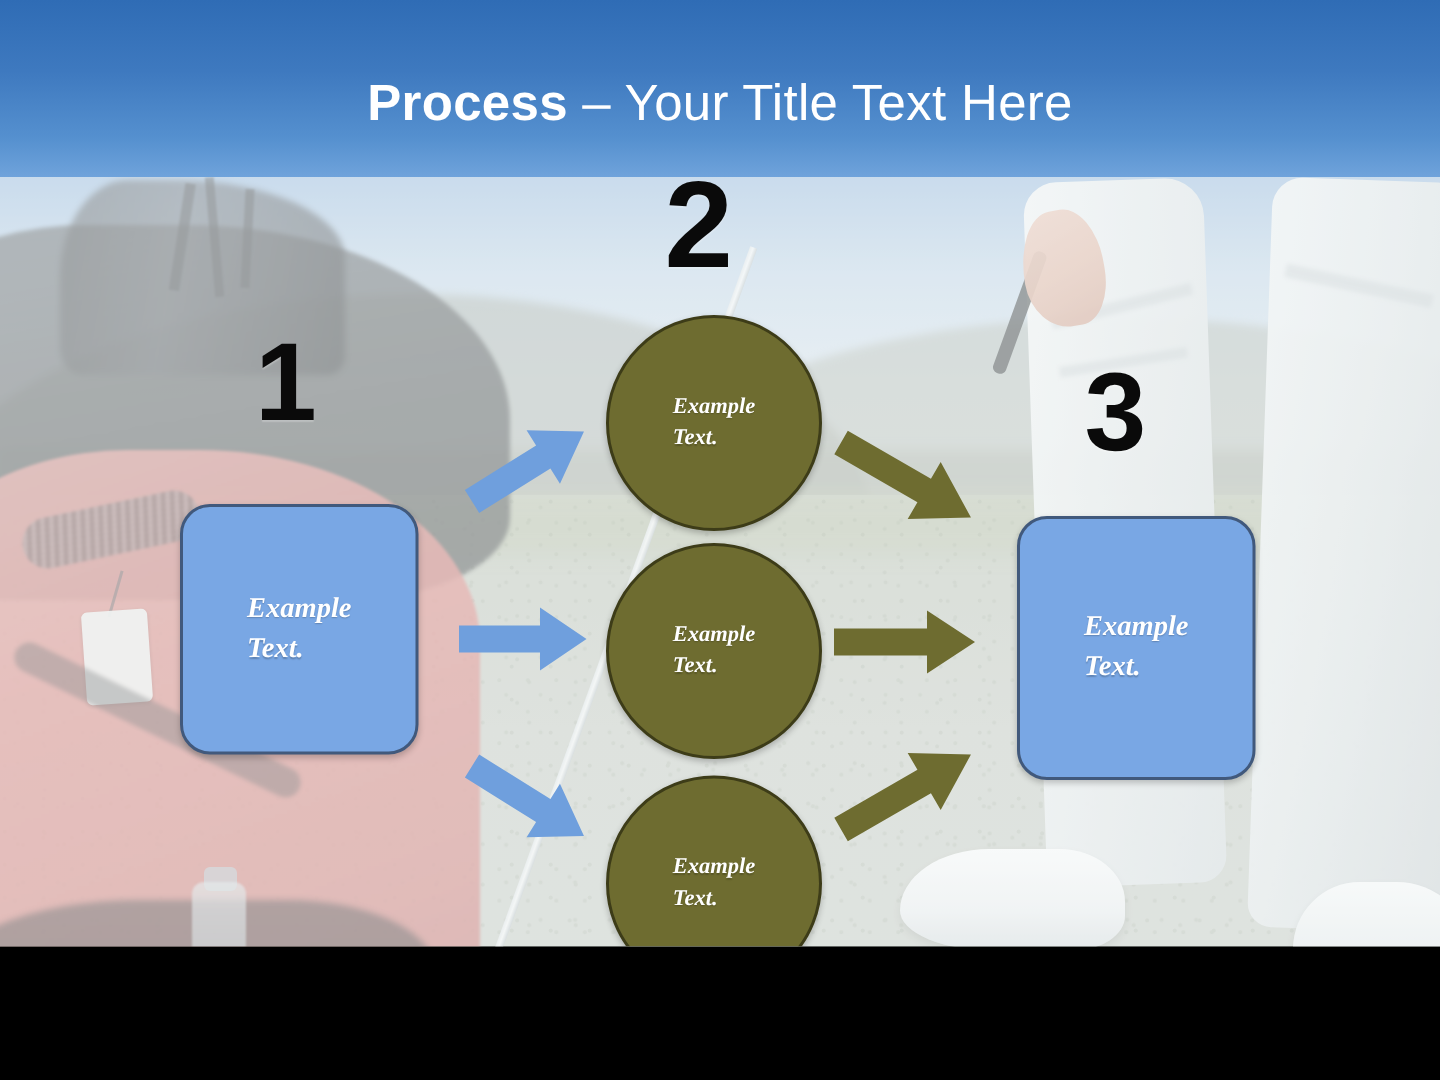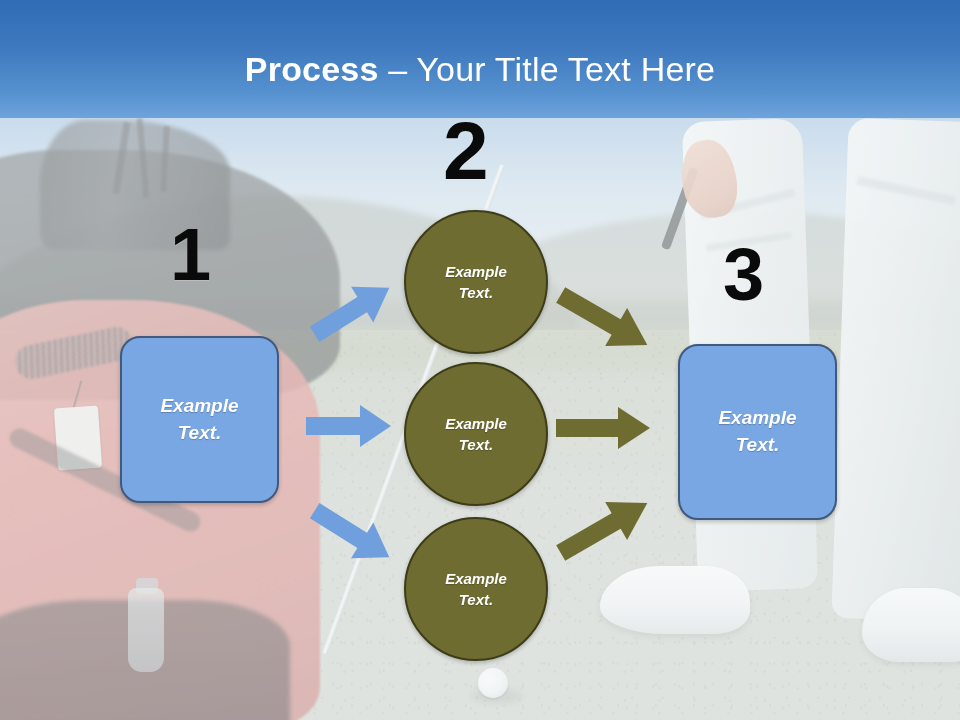--- a/index.html
+++ b/index.html
@@ -1,18 +1,18 @@
 <!DOCTYPE html>
 <html><head>
 <meta charset="utf-8">
 <style>
   html,body{margin:0;padding:0;background:#000;}
   .slide{
     position:relative;
-    width:960px;height:720px;
+    width:960px;height:631px;
     overflow:hidden;
     font-family:"Liberation Sans", sans-serif;
     background:#cfd6d2;
   }
 
   
   .bg{position:absolute;inset:0;overflow:hidden;}
 
   
   .bg-sky{
@@ -223,22 +223,22 @@
     box-shadow:0 2px 4px rgba(0,0,0,.24);
     display:flex;align-items:center;justify-content:center;
   }
   #circle1{left:404px;top:210px;width:140px;height:140px;}
   #circle2{left:404px;top:362px;width:140px;height:140px;}
   #circle3{left:404px;top:517px;width:140px;height:140px;}
 
   .shape-label{
     color:#ffffff;
     font-style:italic;font-weight:bold;
-    text-align:center;line-height:1.42;
-    font-family:Liberation Sans, sans-serif;
+    text-align:left;line-height:1.42;
+    font-family:Liberation Serif, serif;
     text-shadow:0 1px 1px rgba(0,0,0,.22);
     pointer-events:none;
   }
   .box .shape-label{font-size:19px;}
   .circle .shape-label{font-size:15px;}
 
   
   .arrow{position:absolute;}
   .arrow svg{display:block;overflow:visible;}
 </style>

